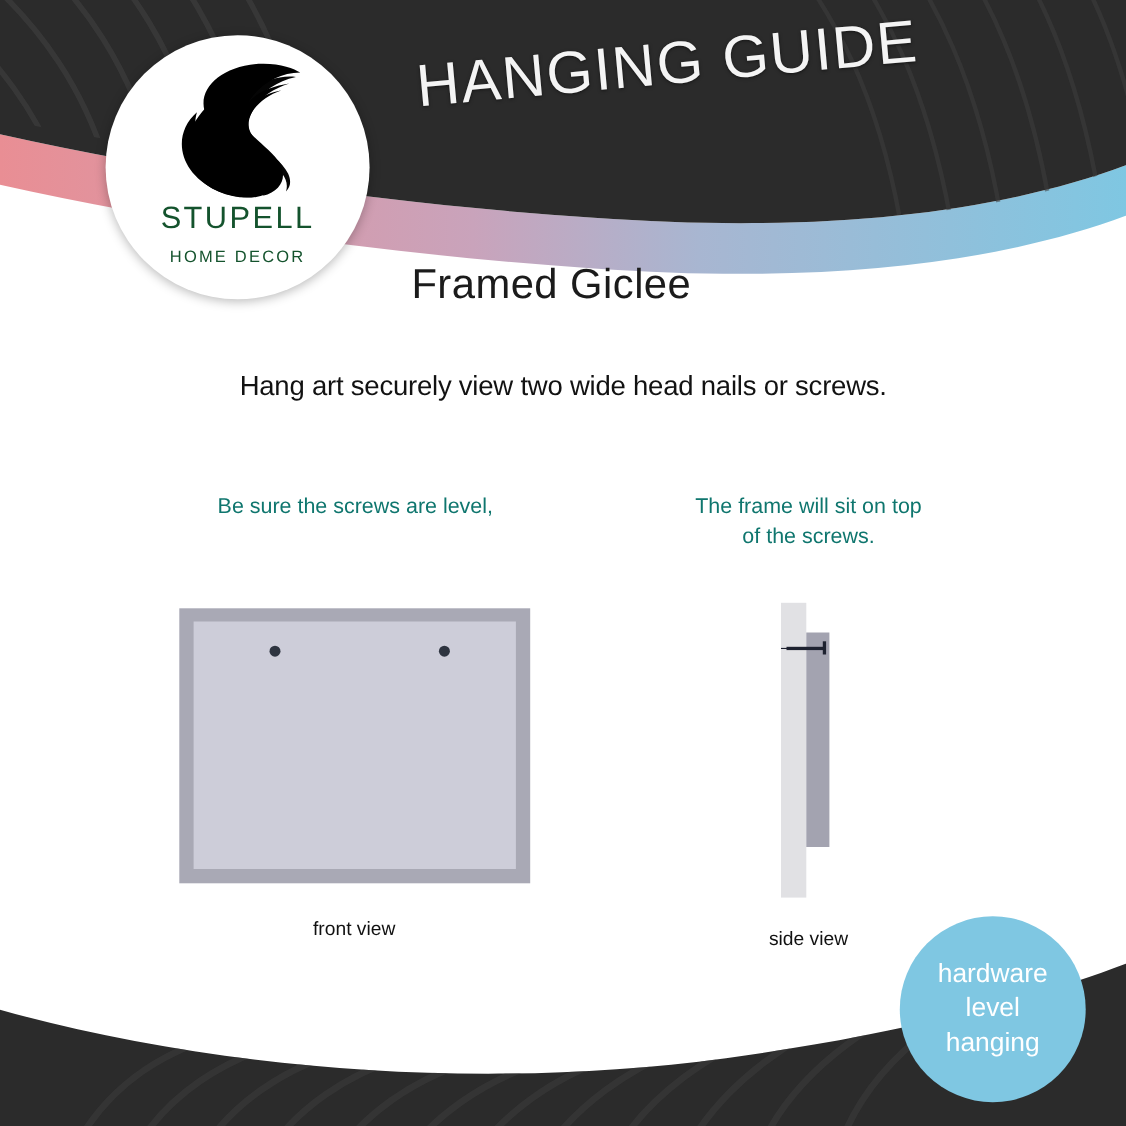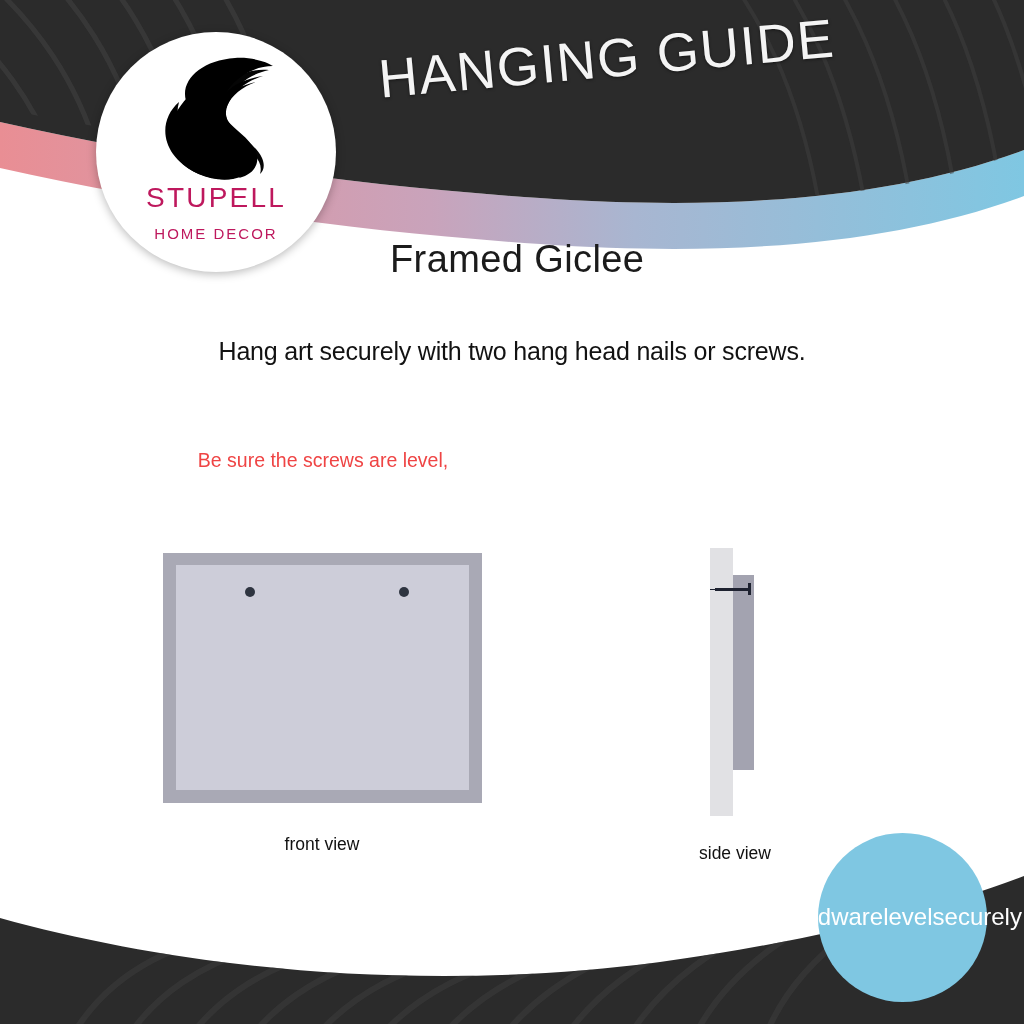--- a/index.html
+++ b/index.html
@@ -41,21 +41,21 @@
     display: flex;
     flex-direction: column;
     align-items: center;
     justify-content: flex-start;
     padding-top: 22px;
     box-sizing: border-box;
   }
   #logo-mark { width: 118px; height: 126px; }
   .logo-word {
     font-family: "Liberation Sans", sans-serif;
-    color: #be185d;
+    color: #14532d;
     letter-spacing: 2.2px;
     line-height: 1;
   }
   .logo-word.primary { font-size: 28px; font-weight: 400; margin-top: 4px; }
   .logo-word.secondary { font-size: 15px; font-weight: 400; margin-top: 14px; letter-spacing: 2.0px; }
 
   
   #header-title {
     position: absolute;
     left: 376px;
@@ -74,40 +74,39 @@
   
   #product-title {
     position: absolute;
     left: 374px;
     top: 238px;
     font-size: 38px;
     font-weight: 300;
     color: #1b1b1b;
     letter-spacing: 0.4px;
     white-space: nowrap;
-    margin-left: 16px;
   }
   #lead-instruction {
     position: absolute;
     left: 0;
     top: 337px;
     width: 1024px;
     text-align: center;
     font-size: 25px;
     font-weight: 400;
     color: #121212;
     letter-spacing: -0.2px;
   }
 
   .caption {
     position: absolute;
     text-align: center;
     font-size: 19.5px;
     line-height: 1.42;
-    color: #ef4444;
+    color: #0f766e;
     font-weight: 400;
   }
   #caption-front { left: 152px; top: 447px; width: 342px; }
   #caption-side  { left: 596px; top: 447px; width: 278px; }
 
   .view-label {
     position: absolute;
     text-align: center;
     font-size: 17.5px;
     color: #111111;
@@ -198,21 +197,21 @@
   
   #hardware-badge {
     position: absolute;
     left: 818px;
     top: 833px;
     width: 169px;
     height: 169px;
     border-radius: 50%;
     background: #7fc7e2;
     display: flex;
-    flex-direction: row;
+    flex-direction: column;
     align-items: center;
     justify-content: center;
     color: #ffffff;
     font-size: 24px;
     line-height: 1.28;
     font-weight: 400;
     text-align: center;
   }
   .badge-line { display: block; }
 </style>
@@ -309,26 +308,30 @@
         <path d="M22,48 C18,62 22,76 34,88 C46,100 64,108 74,116 C80,121 80,124 74,125
                  C52,127 28,117 16,100 C4,83 6,62 22,48 Z"></path>
       </g>
     </svg>
     <span class="logo-word primary">STUPELL</span>
     <span class="logo-word secondary">HOME DECOR</span>
   </div>
 
   <div id="product-title">Framed Giclee</div>
 
-  <div id="lead-instruction">Hang art securely with two hang head nails or screws.</div>
+  <div id="lead-instruction">Hang art securely view two wide head nails or screws.</div>
 
   <div class="caption" id="caption-front">
     <div>Be sure the screws are level,</div>
   </div>
 
+  <div class="caption" id="caption-side">
+    <div>The frame will sit on top</div>
+    <div>of the screws.</div>
+  </div>
 
   <div id="front-view-diagram">
     <div id="front-view-matte">
       <span class="screw-dot" id="screw-dot-left"></span>
       <span class="screw-dot" id="screw-dot-right"></span>
     </div>
   </div>
 
   <div id="side-view-diagram">
     <div id="side-wall-strip"></div>
@@ -336,16 +339,16 @@
     <div id="nail-shaft"></div>
     <div id="nail-head"></div>
   </div>
 
   <div class="view-label" id="label-front-view">front view</div>
   <div class="view-label" id="label-side-view">side view</div>
 
   <div id="hardware-badge">
     <span class="badge-line">hardware</span>
     <span class="badge-line">level</span>
-    <span class="badge-line">securely</span>
+    <span class="badge-line">hanging</span>
   </div>
 
 </div>
 
 </body></html>

